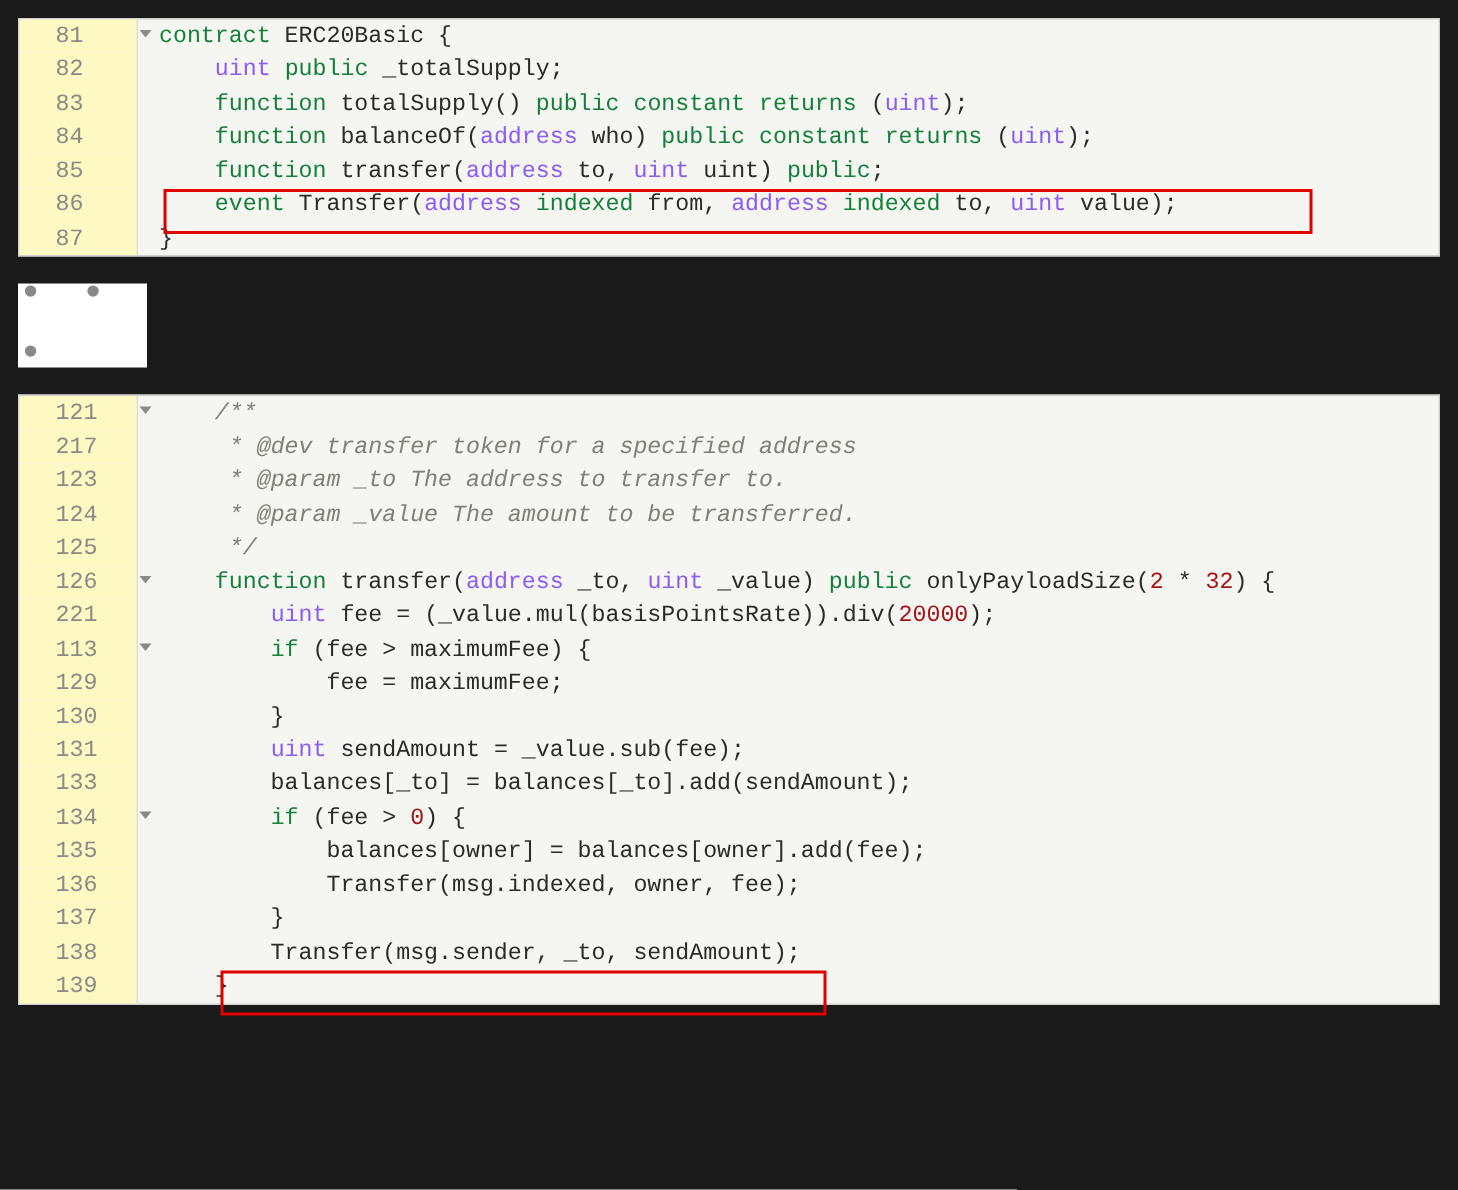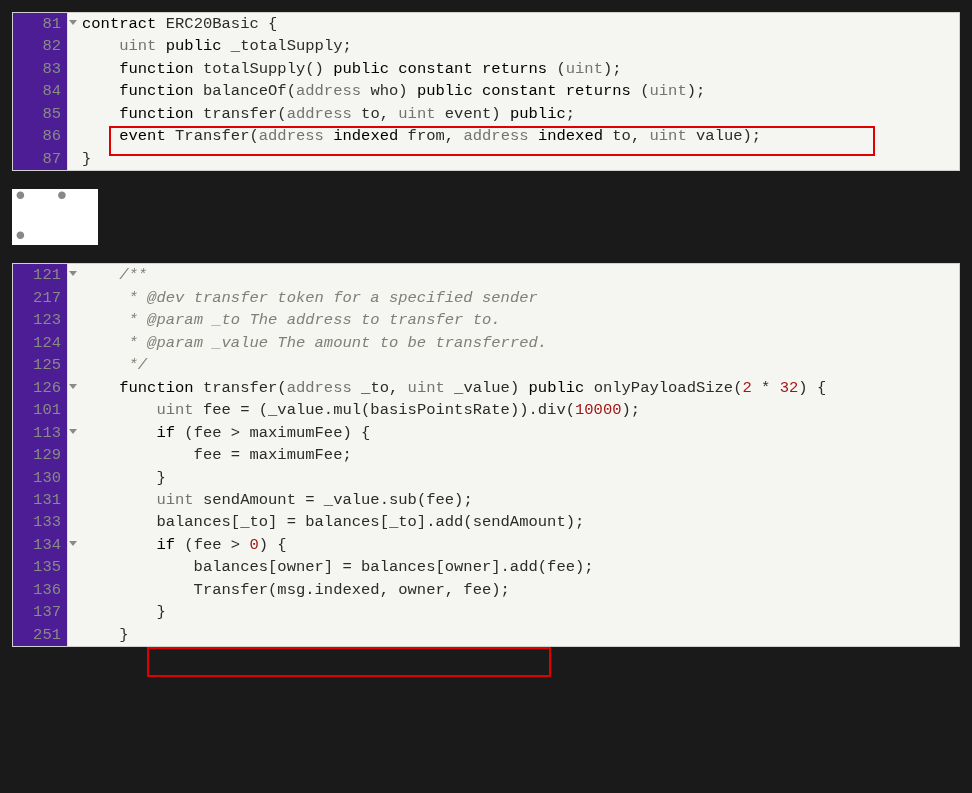--- a/index.html
+++ b/index.html
@@ -17,27 +17,28 @@
     position: relative;
   }
   .line {
     display: flex;
     align-items: stretch;
     white-space: pre;
   }
   .gutter {
     width: 48px;
     flex: 0 0 48px;
-    text-align: right;
+    text-align: left;
     padding-right: 6px;
     color: #8a8a86;
-    background: #4c1d95;
+    background: #fef9c3;
     border-right: 1px solid #e0e0db;
     user-select: none;
     position: relative;
+    padding-left: 24px;
   }
   .fold-open {
     position: relative;
   }
   .fold-open::after {
     content: "";
     position: absolute;
     right: -10px;
     top: 7px;
     width: 0;
@@ -45,22 +46,22 @@
     border-left: 4px solid transparent;
     border-right: 4px solid transparent;
     border-top: 5px solid #8a8a86;
   }
   .code {
     padding-left: 14px;
     flex: 1;
     color: #2b2b2b;
     position: relative;
   }
-  .kw   { color: #000000; text-align: right; }   
-  .type { color: #737373; }   
+  .kw   { color: #15803d; text-align: right; }   
+  .type { color: #8b5cf6; }   
   .num  { color: #a31515; }
   .cmt  { color: #808078; font-style: italic; }
   .plain{ color: #2b2b2b; }
   .highlight-box {
     position: absolute;
     border: 2.5px solid #e00000;
     pointer-events: none;
   }
   .ellipsis {
     background: #ffffff;
@@ -76,40 +77,41 @@
   }
 </style>
 </head>
 <body>
 
 <div class="code-block" id="block1">
     <div class="line"><div class="gutter fold-open">81</div><div class="code"><span class="kw">contract</span><span class="plain"> ERC20Basic {</span></div></div>
     <div class="line"><div class="gutter">82</div><div class="code"><span class="plain">    </span><span class="type">uint</span><span class="plain"> </span><span class="kw">public</span><span class="plain"> _totalSupply;</span></div></div>
     <div class="line"><div class="gutter">83</div><div class="code"><span class="plain">    </span><span class="kw">function</span><span class="plain"> totalSupply() </span><span class="kw">public</span><span class="plain"> </span><span class="kw">constant</span><span class="plain"> </span><span class="kw">returns</span><span class="plain"> (</span><span class="type">uint</span><span class="plain">);</span></div></div>
     <div class="line"><div class="gutter">84</div><div class="code"><span class="plain">    </span><span class="kw">function</span><span class="plain"> balanceOf(</span><span class="type">address</span><span class="plain"> who) </span><span class="kw">public</span><span class="plain"> </span><span class="kw">constant</span><span class="plain"> </span><span class="kw">returns</span><span class="plain"> (</span><span class="type">uint</span><span class="plain">);</span></div></div>
-    <div class="line"><div class="gutter">85</div><div class="code"><span class="plain">    </span><span class="kw">function</span><span class="plain"> transfer(</span><span class="type">address</span><span class="plain"> to, </span><span class="type">uint</span><span class="plain"> event) </span><span class="kw">public</span><span class="plain">;</span></div></div>
+    <div class="line"><div class="gutter">85</div><div class="code"><span class="plain">    </span><span class="kw">function</span><span class="plain"> transfer(</span><span class="type">address</span><span class="plain"> to, </span><span class="type">uint</span><span class="plain"> uint) </span><span class="kw">public</span><span class="plain">;</span></div></div>
     <div class="line"><div class="gutter">86</div><div class="code"><span class="plain">    </span><span class="kw">event</span><span class="plain"> Transfer(</span><span class="type">address</span><span class="plain"> </span><span class="kw">indexed</span><span class="plain"> from, </span><span class="type">address</span><span class="plain"> </span><span class="kw">indexed</span><span class="plain"> to, </span><span class="type">uint</span><span class="plain"> value);</span></div></div>
     <div class="line"><div class="gutter">87</div><div class="code"><span class="plain">}</span></div></div>
     <div class="highlight-box" style="top: 113px; left: 96px; width: 762px; height: 26px;"></div>
   </div>
 
 <div class="ellipsis">• • •</div>
 
 <div class="code-block" id="block2">
     <div class="line"><div class="gutter fold-open">121</div><div class="code"><span class="plain">    </span><span class="cmt">/**</span></div></div>
-    <div class="line"><div class="gutter">217</div><div class="code"><span class="plain">    </span><span class="cmt"> * @dev transfer token for a specified sender</span></div></div>
+    <div class="line"><div class="gutter">217</div><div class="code"><span class="plain">    </span><span class="cmt"> * @dev transfer token for a specified address</span></div></div>
     <div class="line"><div class="gutter">123</div><div class="code"><span class="plain">    </span><span class="cmt"> * @param _to The address to transfer to.</span></div></div>
     <div class="line"><div class="gutter">124</div><div class="code"><span class="plain">    </span><span class="cmt"> * @param _value The amount to be transferred.</span></div></div>
     <div class="line"><div class="gutter">125</div><div class="code"><span class="plain">    </span><span class="cmt"> */</span></div></div>
     <div class="line"><div class="gutter fold-open">126</div><div class="code"><span class="plain">    </span><span class="kw">function</span><span class="plain"> transfer(</span><span class="type">address</span><span class="plain"> _to, </span><span class="type">uint</span><span class="plain"> _value) </span><span class="kw">public</span><span class="plain"> onlyPayloadSize(</span><span class="num">2</span><span class="plain"> * </span><span class="num">32</span><span class="plain">) {</span></div></div>
-    <div class="line"><div class="gutter">101</div><div class="code"><span class="plain">        </span><span class="type">uint</span><span class="plain"> fee = (_value.mul(basisPointsRate)).div(</span><span class="num">10000</span><span class="plain">);</span></div></div>
+    <div class="line"><div class="gutter">221</div><div class="code"><span class="plain">        </span><span class="type">uint</span><span class="plain"> fee = (_value.mul(basisPointsRate)).div(</span><span class="num">20000</span><span class="plain">);</span></div></div>
     <div class="line"><div class="gutter fold-open">113</div><div class="code"><span class="plain">        </span><span class="kw">if</span><span class="plain"> (fee &gt; maximumFee) {</span></div></div>
     <div class="line"><div class="gutter">129</div><div class="code"><span class="plain">            fee = maximumFee;</span></div></div>
     <div class="line"><div class="gutter">130</div><div class="code"><span class="plain">        }</span></div></div>
     <div class="line"><div class="gutter">131</div><div class="code"><span class="plain">        </span><span class="type">uint</span><span class="plain"> sendAmount = _value.sub(fee);</span></div></div>
     <div class="line"><div class="gutter">133</div><div class="code"><span class="plain">        balances[_to] = balances[_to].add(sendAmount);</span></div></div>
     <div class="line"><div class="gutter fold-open">134</div><div class="code"><span class="plain">        </span><span class="kw">if</span><span class="plain"> (fee &gt; </span><span class="num">0</span><span class="plain">) {</span></div></div>
     <div class="line"><div class="gutter">135</div><div class="code"><span class="plain">            balances[owner] = balances[owner].add(fee);</span></div></div>
     <div class="line"><div class="gutter">136</div><div class="code"><span class="plain">            Transfer(msg.indexed, owner, fee);</span></div></div>
     <div class="line"><div class="gutter">137</div><div class="code"><span class="plain">        }</span></div></div>
-    <div class="line"><div class="gutter">251</div><div class="code"><span class="plain">    }</span></div></div>
+    <div class="line"><div class="gutter">138</div><div class="code"><span class="plain">        Transfer(msg.sender, _to, sendAmount);</span></div></div>
+    <div class="line"><div class="gutter">139</div><div class="code"><span class="plain">    }</span></div></div>
     <div class="highlight-box" style="top: 383px; left: 134px; width: 400px; height: 26px;"></div>
   </div>
 
 </body></html>

